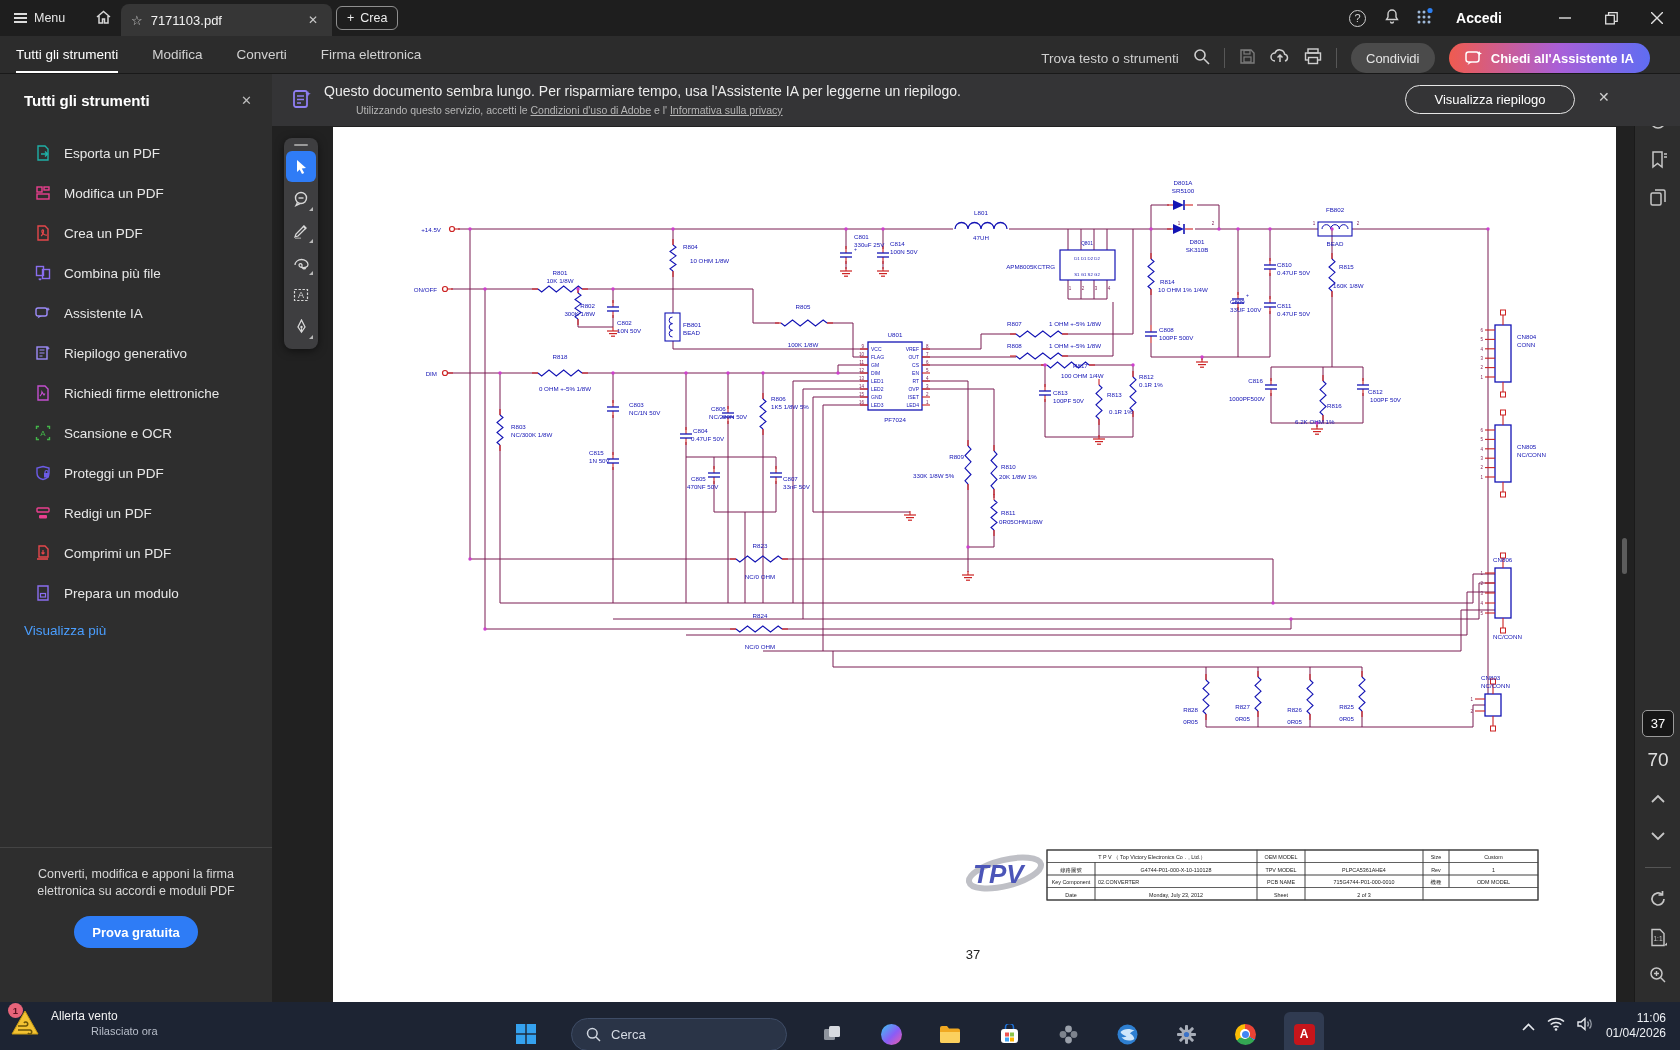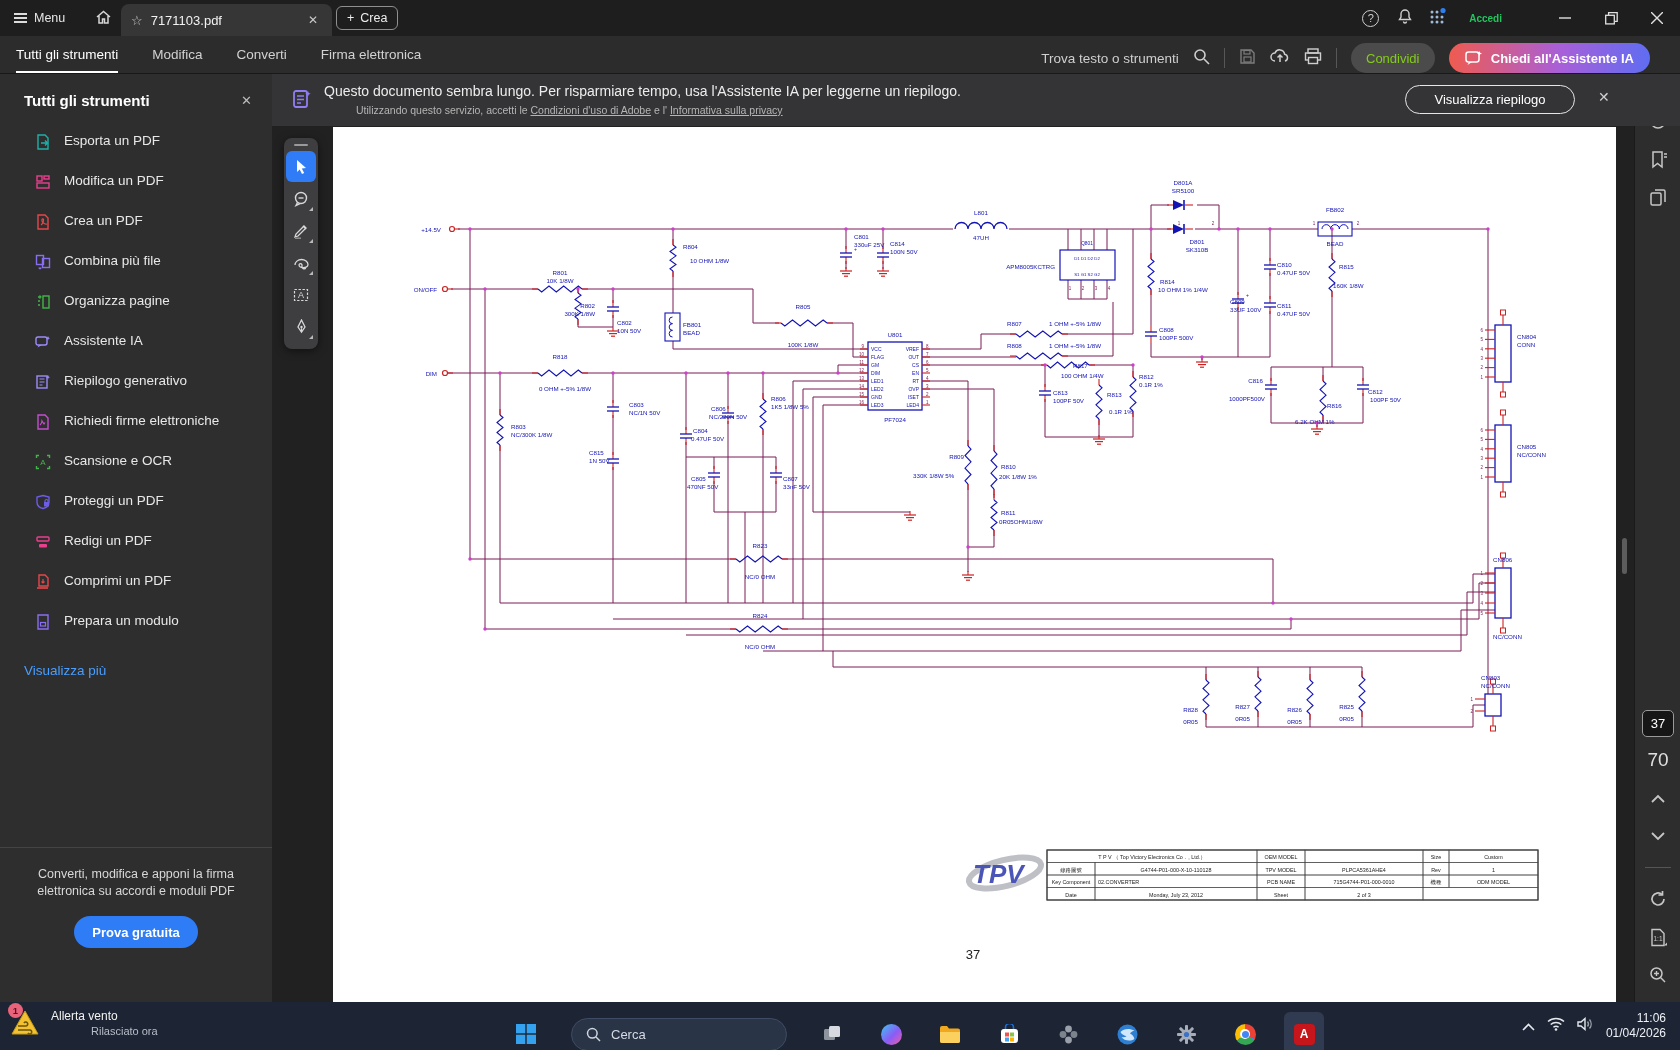--- a/index.html
+++ b/index.html
@@ -15,44 +15,44 @@
   .home-btn { position:absolute; left:95px; top:9px; }
   .doc-tab { position:absolute; left:121px; top:4px; width:211px; height:32px; background:#363636; border-radius:8px 8px 0 0; display:flex; align-items:center; padding:0 10px; gap:8px; }
   .doc-tab .star { color:#c9c9c9; font-size:13px; }
   .doc-tab .tab-label { color:#f2f2f2; font-size:13px; flex:1; white-space:nowrap; overflow:hidden; }
   .doc-tab .tab-close { color:#c9c9c9; font-size:12px; padding:2px 4px; }
   .crea-btn { position:absolute; left:336px; top:6px; height:24px; padding:0 10px; border:1px solid #8f8f8f; border-radius:6px; color:#eee; font-size:12.5px; display:flex; align-items:center; gap:6px; }
   .tb-right { position:absolute; right:0; top:0; height:36px; display:flex; align-items:center; }
   .help-icon { width:17px; height:17px; border:1.4px solid #cfcfcf; border-radius:50%; color:#cfcfcf; font-size:11px; display:flex; align-items:center; justify-content:center; margin-right:18px; }
   .bell-icon { margin-right:16px; }
   .grid-icon { position:relative; margin-right:22px; }
-  .accedi { color:#22c55e; font-size:10px; font-weight:700; margin-right:40px; }
+  .accedi { color:#ffffff; font-size:14px; font-weight:700; margin-right:40px; }
   .winctl { display:flex; }
   .winctl .wbtn { width:46px; height:36px; display:flex; align-items:center; justify-content:center; }
 
   
   .toolbar2 { position:absolute; left:0; top:36px; width:1680px; height:38px; background:#2c2c2c; border-bottom:1px solid #191919; display:flex; align-items:center; }
   .nav-items { display:flex; align-items:center; padding-left:16px; gap:34px; height:100%; }
   .nav-item { color:#d2d2d2; font-size:13.5px; height:100%; display:flex; align-items:center; position:relative; }
   .nav-item.active { color:#fff; }
   .nav-item.active::after { content:""; position:absolute; left:0; right:0; bottom:0; height:2px; background:#fff; }
   .tb2-right { position:absolute; right:30px; top:0; height:44px; display:flex; align-items:center; gap:14px; }
   .find-label { color:#cfcfcf; font-size:13.5px; }
   .vdiv { width:1px; height:20px; background:#575757; }
   .pill { height:30px; border-radius:15px; display:flex; align-items:center; justify-content:center; font-size:13px; }
-  .share-pill { width:84px; background:#4b4b4b; color:#84cc16; }
+  .share-pill { width:84px; background:#4b4b4b; color:#e5e5e5; }
   .ai-pill { padding:0 16px; background:linear-gradient(90deg,#ef5b50,#a95fd8 55%,#5f6df2); color:#fff; font-weight:700; gap:8px; }
 
   
   .sidebar { position:absolute; left:0; top:74px; width:272px; height:928px; background:#2e2e2e; }
   .sb-head { display:flex; align-items:center; justify-content:space-between; padding:18px 20px 10px 24px; }
   .sb-title { color:#fff; font-size:15px; font-weight:700; }
   .sb-close { color:#bdbdbd; font-size:13px; }
   .sb-list { margin-top:14px; }
-  .sb-item { height:40px; display:flex; gap:12px; padding-left:34px; color:#e8e8e8; font-size:13.5px; }
+  .sb-item { height:40px; display:flex; align-items:center; gap:12px; padding-left:34px; color:#e8e8e8; font-size:13.5px; }
   .sb-item .si { width:18px; height:18px; display:flex; align-items:center; justify-content:center; }
   .sb-more { padding:10px 0 0 24px; color:#4a9eff; font-size:13.5px; }
   .sb-footer { position:absolute; left:0; bottom:0; width:272px; padding:18px 26px 54px; border-top:1px solid #444; text-align:center; }
   .sb-promo { color:#d8d8d8; font-size:12.5px; line-height:1.35; }
   .cta-btn { margin:16px auto 0; width:124px; height:32px; background:#2e7cf6; color:#fff; font-size:13px; font-weight:700; border-radius:16px; display:flex; align-items:center; justify-content:center; }
   .c-teal { color:#1fb0a7; } .c-pink { color:#ea3f8f; } .c-red { color:#e5474b; }
   .c-purple { color:#8a6ef0; } .c-green { color:#43b649; } .c-lav { color:#9d8cfa; }
   .c-mag { color:#c44fd0; } .c-blue { color:#6c5ce7; }
 
   
@@ -249,30 +249,20 @@
       </div>
       <div class="sb-item">
         <span class="si c-purple">
             <svg width="16" height="16" viewBox="0 0 16 16">
               <rect x="1.5" y="1.5" width="7" height="9" fill="none" stroke="currentColor" stroke-width="1.4"></rect>
               <rect x="7.5" y="4.5" width="7" height="9" fill="none" stroke="currentColor" stroke-width="1.4"></rect>
               <path d="M5 13.5v1.5M5 15l-1.3-1.3M5 15l1.3-1.3" stroke="currentColor" stroke-width="1.2"></path>
             </svg>
           </span>
         <span>Combina più file</span>
-      </div>
-      <div class="sb-item">
-        <span class="si c-green">
-            <svg width="16" height="16" viewBox="0 0 16 16">
-              <rect x="8" y="2" width="6" height="12" fill="none" stroke="currentColor" stroke-width="1.4"></rect>
-              <path d="M5 3h-3M5 7h-3M5 11h-3" stroke="currentColor" stroke-width="1.4" stroke-dasharray="2 1.4"></path>
-              <path d="M4.5 1.5 6 3 4.5 4.5" fill="none" stroke="currentColor" stroke-width="1.2"></path>
-            </svg>
-          </span>
-        <span>Organizza pagine</span>
       </div>
       <div class="sb-item">
         <span class="si c-lav">
             <svg width="16" height="16" viewBox="0 0 16 16">
               <rect x="1" y="3" width="11" height="8" rx="2" fill="none" stroke="currentColor" stroke-width="1.4"></rect>
               <path d="M4 11l-1.5 2.5L7 11z" fill="currentColor"></path>
               <path d="M13 2l.6 1.6L15 4.2l-1.4.6L13 6.4l-.6-1.6L11 4.2l1.4-.6z" fill="currentColor"></path>
             </svg>
           </span>
         <span>Assistente IA</span>

